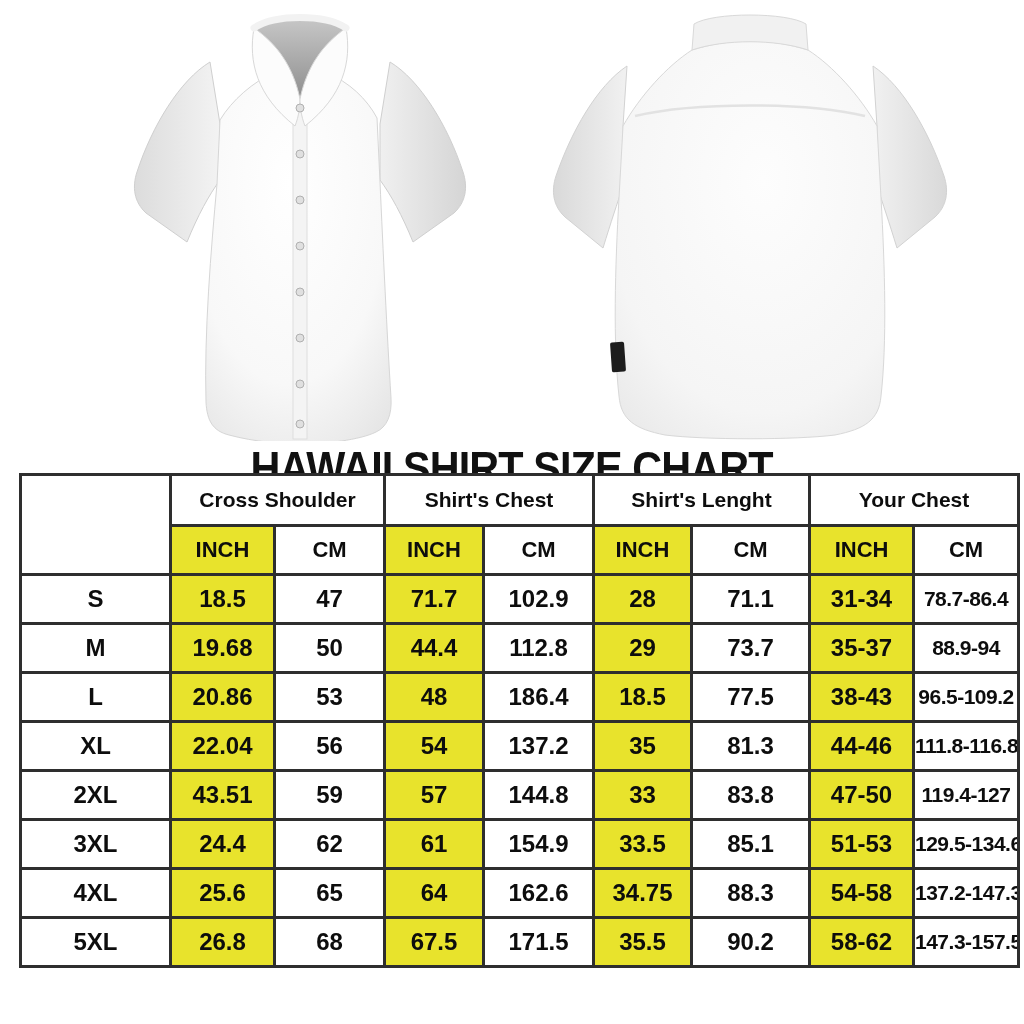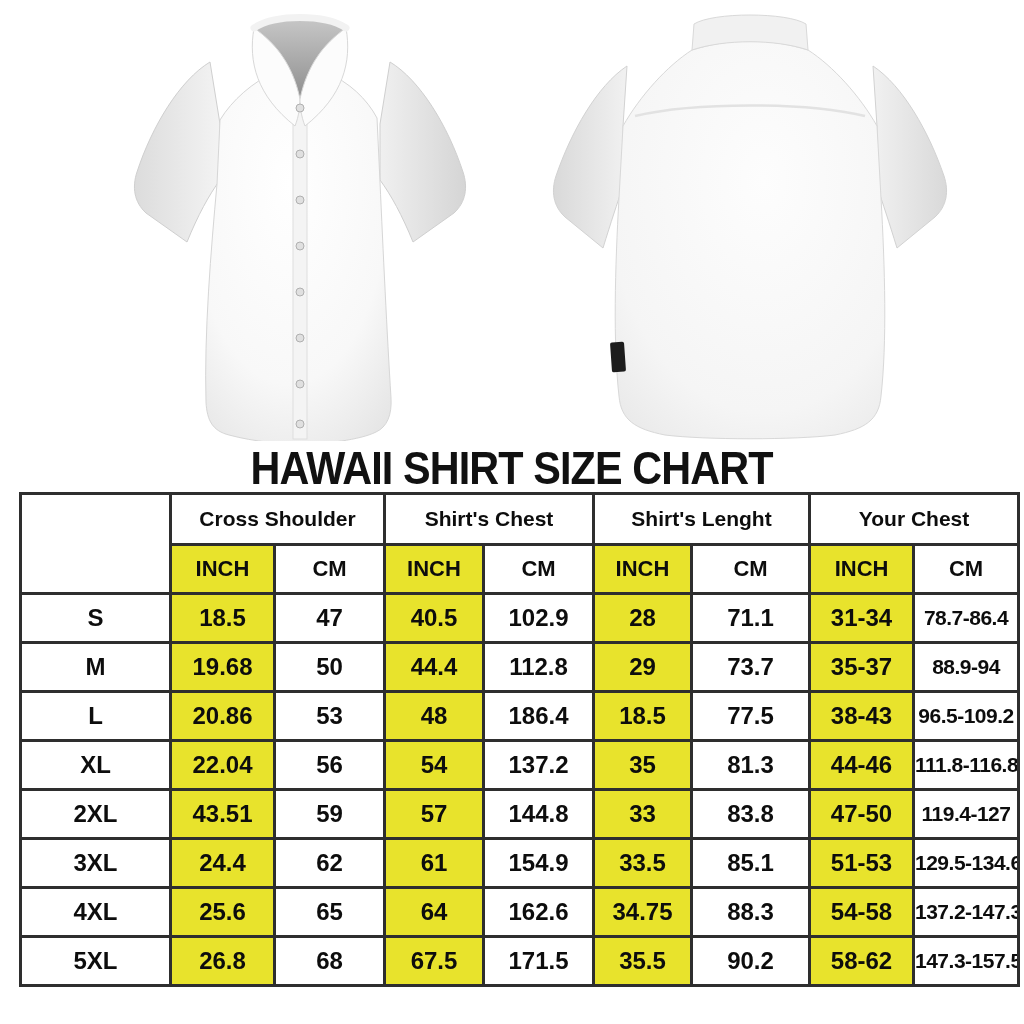--- a/index.html
+++ b/index.html
@@ -24,21 +24,21 @@
   }
   .title span {
     display:inline-block;
     font-size:47px; font-weight:800; letter-spacing:-1px;
     transform:scaleX(0.88); transform-origin:center;
     white-space:nowrap;
   }
 
   
   table.size-chart {
-    position:absolute; left:19px; top:492px; width:998px;
+    position:absolute; left:19px; top:473px; width:998px;
     border-collapse:collapse; table-layout:fixed;
   }
   table.size-chart th, table.size-chart td {
     border:3px solid #2e2e2e;
     background:#ffffff;
     text-align:center; vertical-align:middle;
     padding:0; font-weight:bold; color:#0d0d0d;
     overflow:hidden; white-space:nowrap;
   }
   tr.groups th { height:48px; font-size:21px; }
@@ -151,21 +151,21 @@
         <th>CM</th>
         <th class="yl">INCH</th>
         <th>CM</th>
       </tr>
     </thead>
     <tbody>
       <tr>
         <td class="size">S</td>
         <td class="yl">18.5</td>
         <td>47</td>
-        <td class="yl">40.5</td>
+        <td class="yl">71.7</td>
         <td>102.9</td>
         <td class="yl">28</td>
         <td>71.1</td>
         <td class="yl">31-34</td>
         <td class="sm">78.7-86.4</td>
       </tr>
       <tr>
         <td class="size">M</td>
         <td class="yl">19.68</td>
         <td>50</td>

